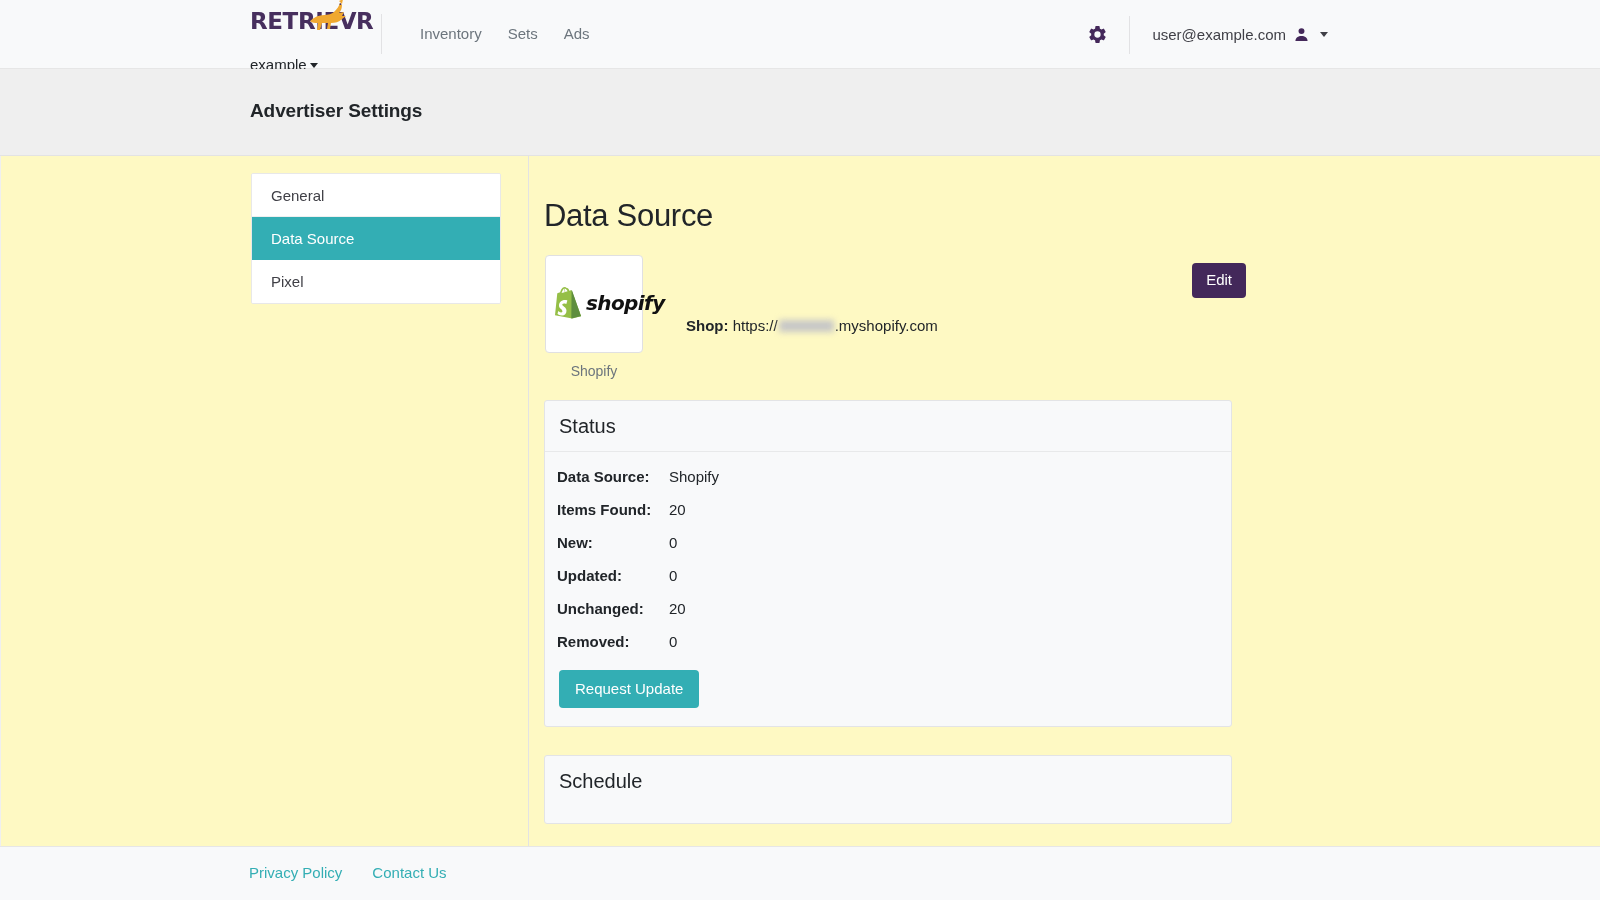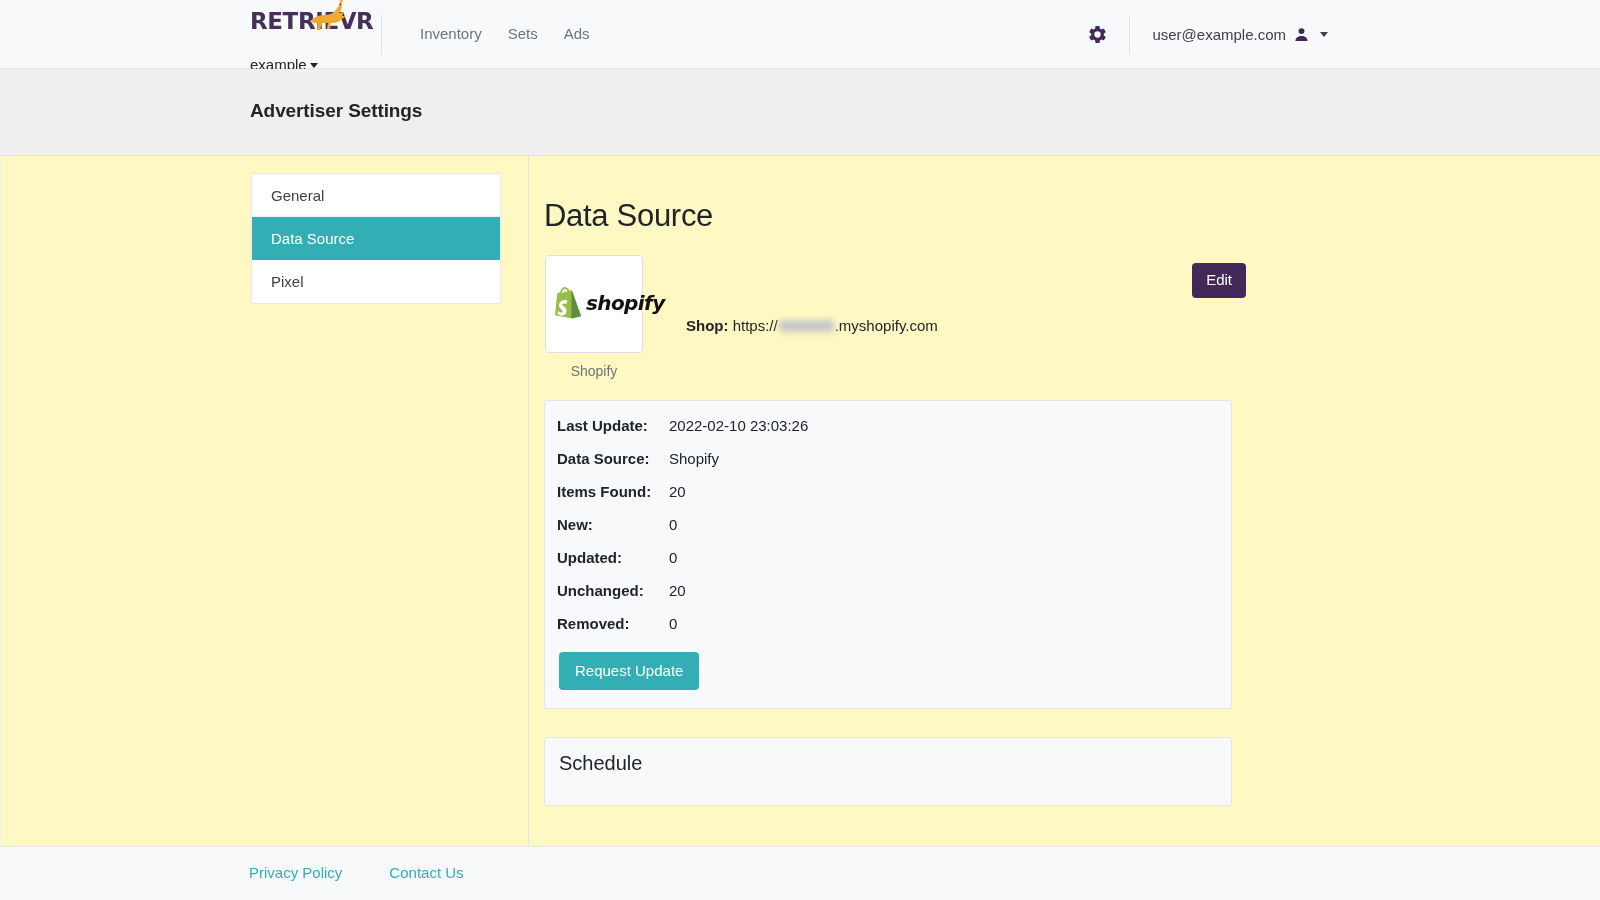--- a/index.html
+++ b/index.html
@@ -291,21 +291,21 @@
 
   
   #footer {
     position: absolute; left: 0; top: 846px;
     width: 1600px; height: 54px;
     background: #f8f9fa;
     border-top: 1px solid #e6e6e6;
   }
   #footer-links {
     position: absolute; left: 249px; top: 17px;
-    display: flex; gap: 47px;
+    display: flex; gap: 30px;
   }
   #footer-links a {
     color: #33aeb4;
     font-size: 15px;
     text-decoration: none;
     cursor: pointer;
   }
 </style>
 </head>
 <body>
@@ -396,26 +396,23 @@
 
       <div id="shop-line">
         <b>Shop:</b>
         <span>https://</span><span class="redacted"></span><span>.myshopify.com</span>
       </div>
 
       <button id="edit-btn">Edit</button>
     </div>
 
     <div class="panel" id="status-panel">
+      <div class="panel-head">Status</div>
       <div class="panel-body">
 
-        <div class="kv-row">
-          <div class="kv-key">Last Update:</div>
-          <div class="kv-val">2022-02-10 23:03:26</div>
-        </div>
         <div class="kv-row">
           <div class="kv-key">Data Source:</div>
           <div class="kv-val">Shopify</div>
         </div>
         <div class="kv-row">
           <div class="kv-key">Items Found:</div>
           <div class="kv-val">20</div>
         </div>
         <div class="kv-row">
           <div class="kv-key">New:</div>

